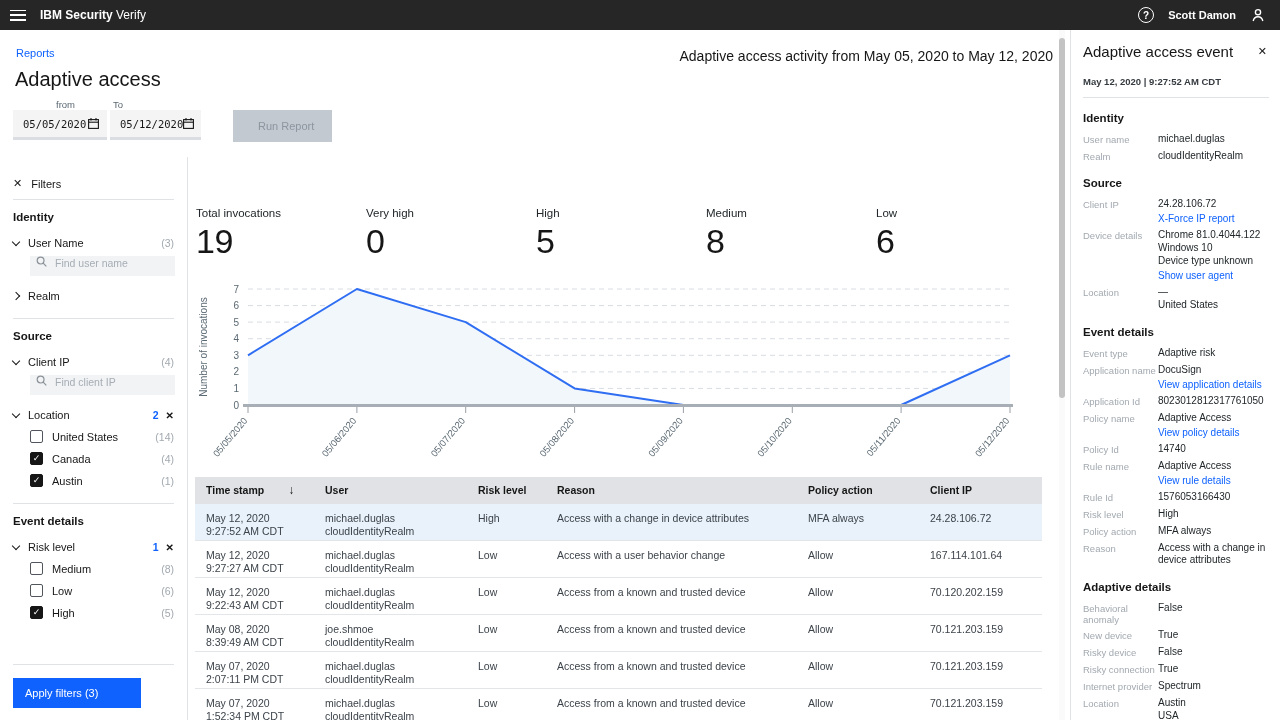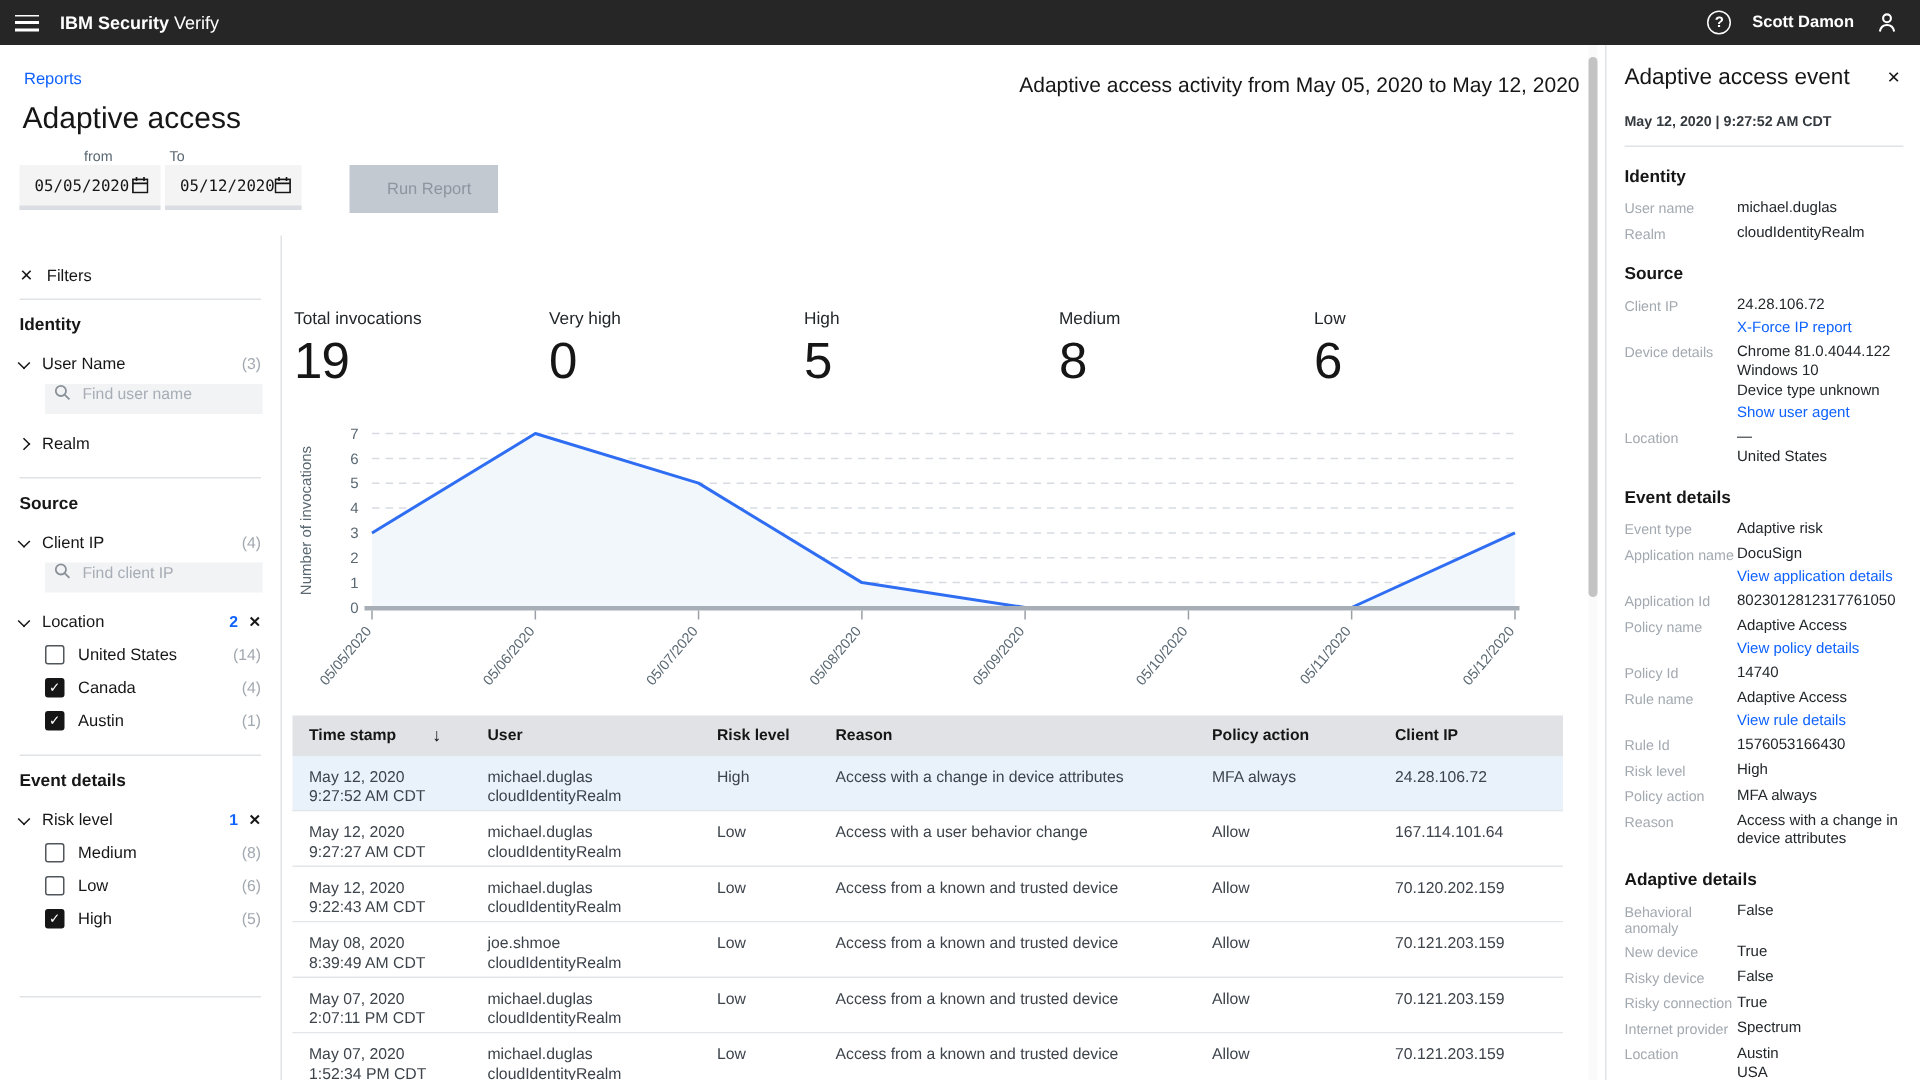--- a/index.html
+++ b/index.html
@@ -235,20 +235,21 @@
         <span class="cnt">(6)</span>
       </div>
       <div class="f-opt">
         <span class="cb on">✓</span>
         <span class="lbl">High</span>
         <span class="spacer"></span>
         <span class="cnt">(5)</span>
       </div>
     </div>
   <div class="f-bottom-div"></div>
+  <button class="applybtn">Apply filters (3)</button>
 </div>
 
 <div class="main">
   <div class="stats" id="stats">
       <div class="stat">
         <div class="sl">Total invocations</div>
         <div class="sv">19</div>
       </div>
       <div class="stat">
         <div class="sl">Very high</div>

